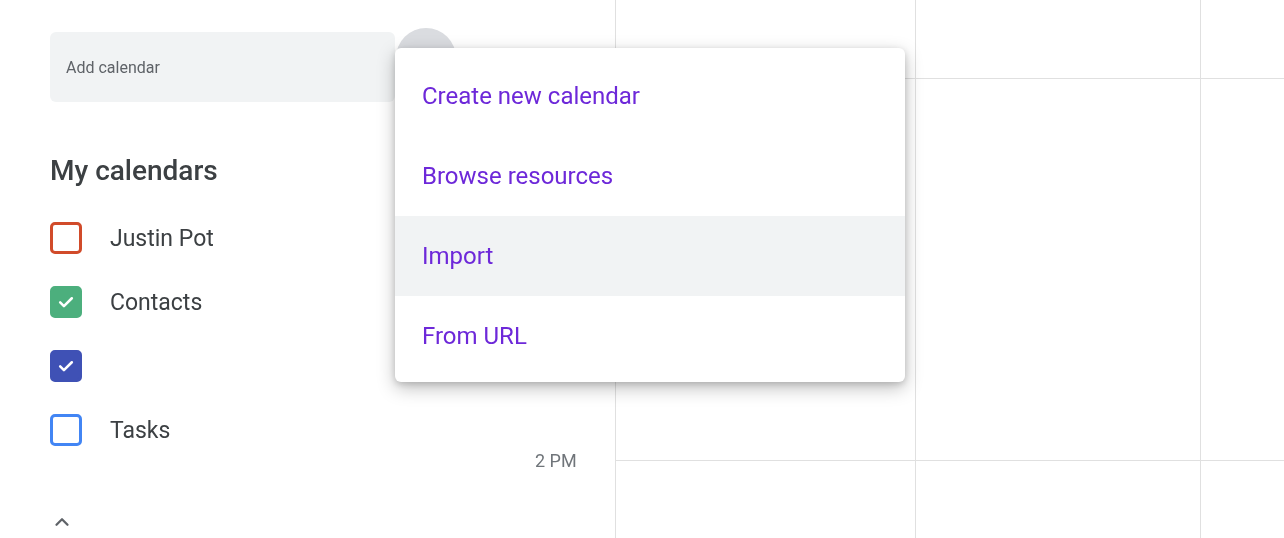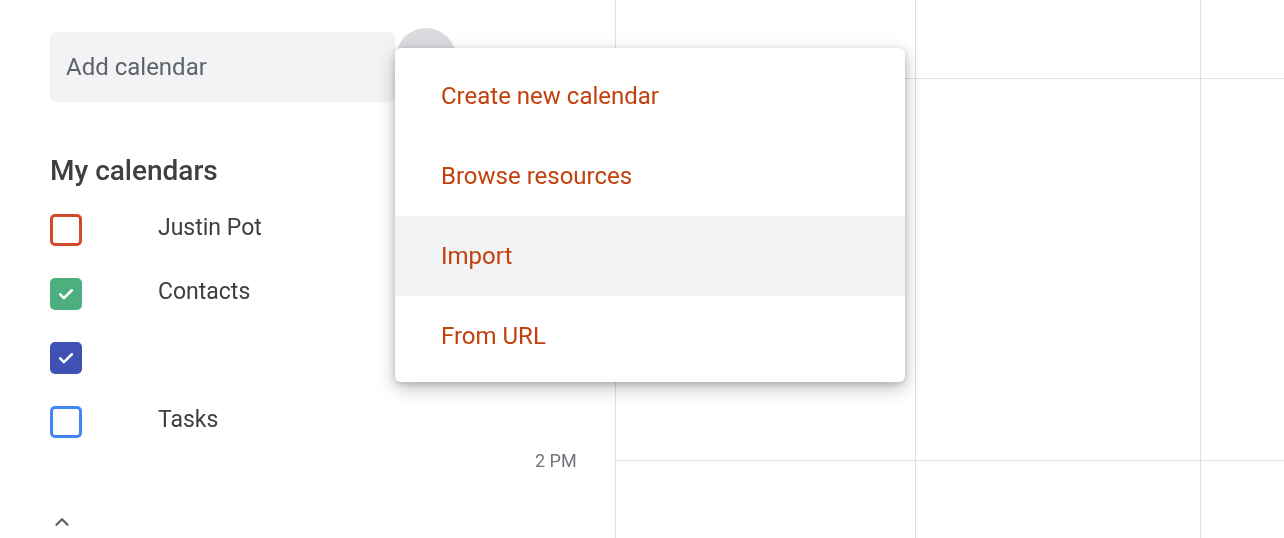--- a/index.html
+++ b/index.html
@@ -25,21 +25,21 @@
     }
 
     .add-cal {
       width: 345px;
       height: 70px;
       background: #f1f3f4;
       border-radius: 6px;
       display: flex;
       align-items: center;
       padding-left: 16px;
-      font-size: 24px;
+      font-size: 16px;
       color: #5f6368;
       cursor: text;
     }
 
     .section-header {
       display: flex;
       align-items: center;
       justify-content: space-between;
       width: 395px;
       margin-top: 48px;
@@ -60,24 +60,24 @@
       display: inline-flex;
       align-items: center;
       justify-content: center;
     }
 
     .cal-list {
       margin-top: 24px;
     }
     .cal-item {
       display: flex;
+      align-items: center;
       height: 48px;
       margin-bottom: 16px;
       cursor: pointer;
-      gap: 48px;
     }
     .cal-item .label {
       font-size: 23px;
       color: #3c4043;
       margin-left: 28px;
     }
 
     .checkbox {
       width: 32px;
       height: 32px;
@@ -157,23 +157,23 @@
       border-radius: 6px;
       box-shadow: 0 6px 18px rgba(0,0,0,0.25), 0 2px 6px rgba(0,0,0,0.15);
       overflow: hidden;
       padding-top: 8px;
       padding-bottom: 6px;
     }
     .popup .item {
       height: 80px;
       display: flex;
       align-items: center;
-      padding-left: 46px;
+      padding-left: 27px;
       font-size: 24px;
-      color: #c2410c;
+      color: #6d28d9;
       cursor: pointer;
     }
     .popup .item.hover {
       background: #f1f3f4;
     }
   </style>
 </head>
 <body>
 
 <div class="grid">

